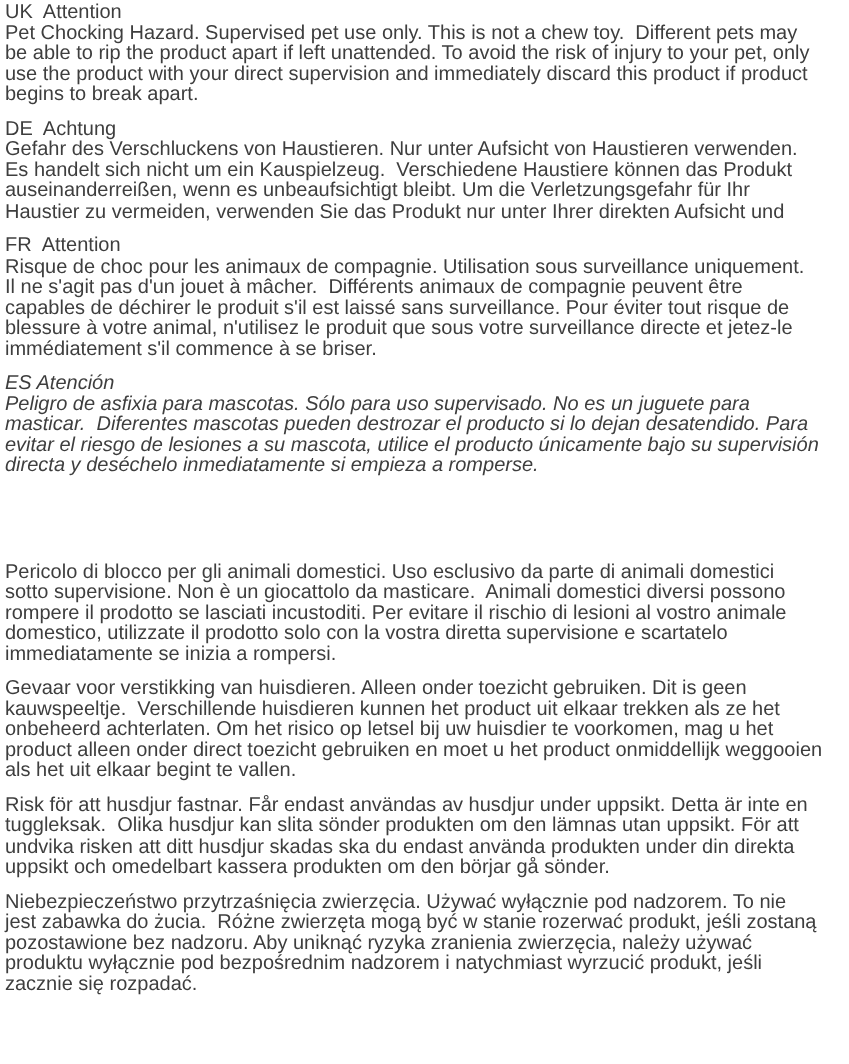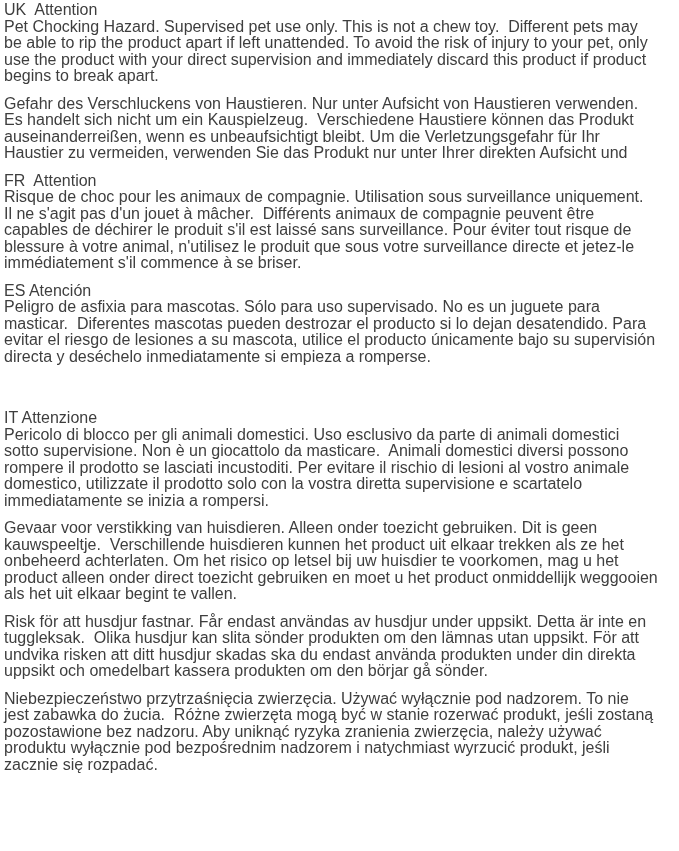--- a/index.html
+++ b/index.html
@@ -14,21 +14,22 @@
     font-family: "Liberation Sans", sans-serif;
     color: #3e3e3e;
   }
   .doc {
     padding: 2px 0 0 4px;
   }
   .warn-section {
     margin: 0 0 11px 0;
   }
   .warn-section.gap-large {
-    margin-bottom: 45px;
+    margin-bottom: 68px;
+    font-style: italic;
   }
   .heading,
   .body {
     font-size: 16px;
     line-height: 16.5px;
     white-space: pre;           
     font-weight: 400;
     letter-spacing: 0px;
   }
 </style>
@@ -39,20 +40,21 @@
 
   <section class="warn-section">
     <div class="heading">UK  Attention</div>
     <div class="body">Pet Chocking Hazard. Supervised pet use only. This is not a chew toy.  Different pets may
 be able to rip the product apart if left unattended. To avoid the risk of injury to your pet, only
 use the product with your direct supervision and immediately discard this product if product
 begins to break apart.</div>
   </section>
 
   <section class="warn-section">
+    <div class="heading">DE  Achtung</div>
     <div class="body">Gefahr des Verschluckens von Haustieren. Nur unter Aufsicht von Haustieren verwenden.
 Es handelt sich nicht um ein Kauspielzeug.  Verschiedene Haustiere können das Produkt
 auseinanderreißen, wenn es unbeaufsichtigt bleibt. Um die Verletzungsgefahr für Ihr
 Haustier zu vermeiden, verwenden Sie das Produkt nur unter Ihrer direkten Aufsicht und</div>
   </section>
 
   <section class="warn-section">
     <div class="heading">FR  Attention</div>
     <div class="body">Risque de choc pour les animaux de compagnie. Utilisation sous surveillance uniquement.
 Il ne s'agit pas d'un jouet à mâcher.  Différents animaux de compagnie peuvent être
@@ -63,21 +65,20 @@
 
   <section class="warn-section gap-large">
     <div class="heading">ES Atención</div>
     <div class="body">Peligro de asfixia para mascotas. Sólo para uso supervisado. No es un juguete para
 masticar.  Diferentes mascotas pueden destrozar el producto si lo dejan desatendido. Para
 evitar el riesgo de lesiones a su mascota, utilice el producto únicamente bajo su supervisión
 directa y deséchelo inmediatamente si empieza a romperse.</div>
   </section>
 
   <section class="warn-section">
-    <div class="heading">IT Attenzione</div>
     <div class="body">Pericolo di blocco per gli animali domestici. Uso esclusivo da parte di animali domestici
 sotto supervisione. Non è un giocattolo da masticare.  Animali domestici diversi possono
 rompere il prodotto se lasciati incustoditi. Per evitare il rischio di lesioni al vostro animale
 domestico, utilizzate il prodotto solo con la vostra diretta supervisione e scartatelo
 immediatamente se inizia a rompersi.</div>
   </section>
 
   <section class="warn-section">
     <div class="body">Gevaar voor verstikking van huisdieren. Alleen onder toezicht gebruiken. Dit is geen
 kauwspeeltje.  Verschillende huisdieren kunnen het product uit elkaar trekken als ze het

